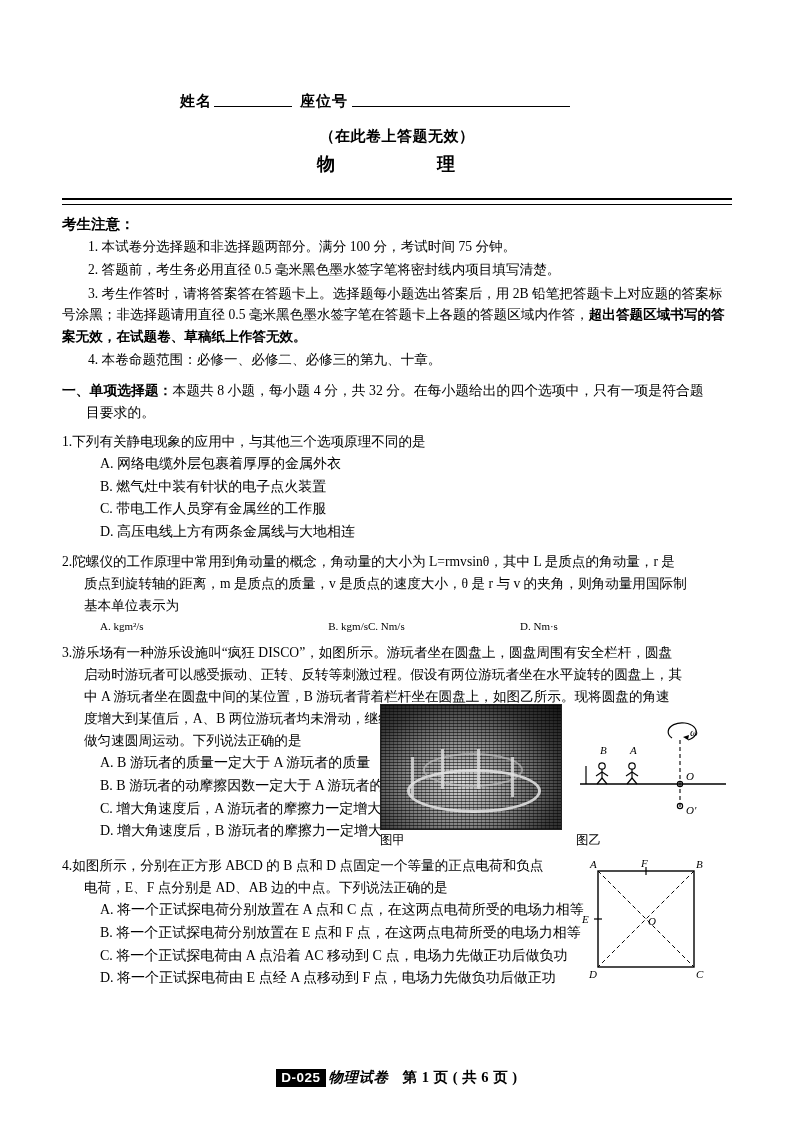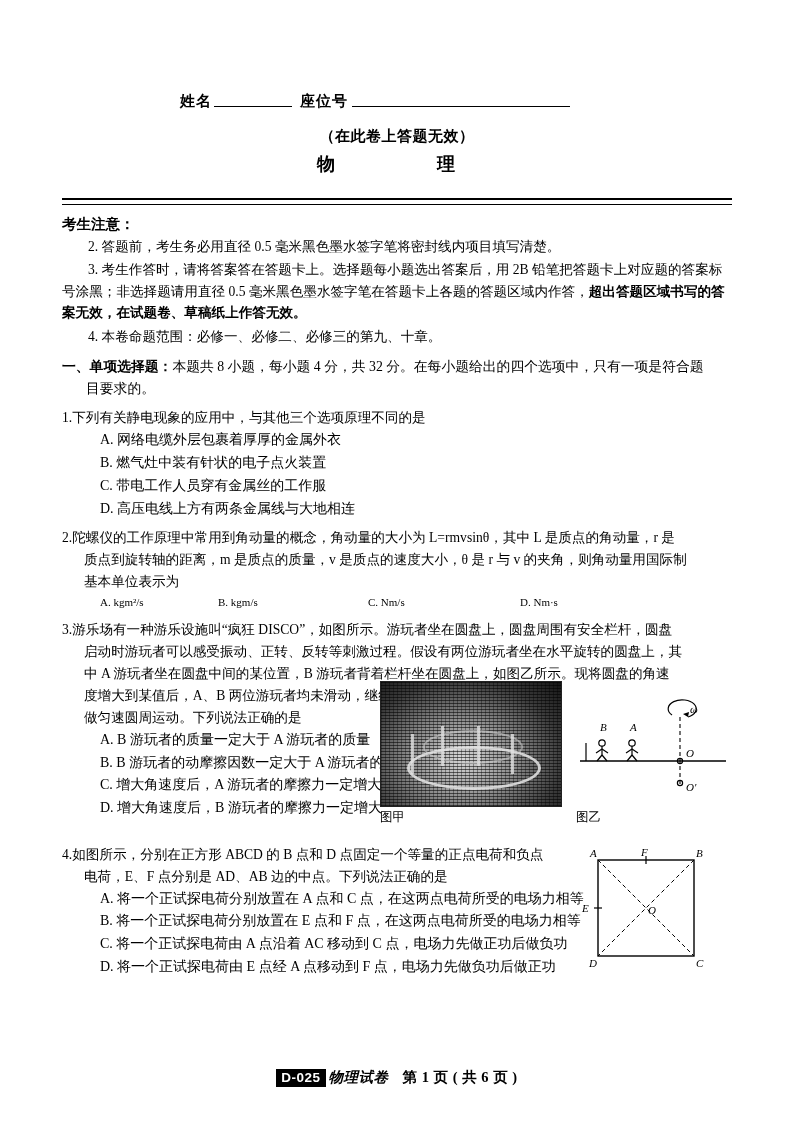--- a/index.html
+++ b/index.html
@@ -120,21 +120,21 @@
     line-height: 1.62;
   }
   .opts-inline {
     padding-left: 38px;
     font-size: 11px;
     display: flex;
     line-height: 1.7;
   }
   .opts-inline span { display: inline-block; }
   .oi1 { width: 118px; }
-  .oi2 { width: 150px; }
+  .oi2 { width: 150px; text-align: right; }
   .oi3 { width: 152px; }
 
   
   .q3wrap { position: relative; }
   .fig-area-3 {
     position: absolute;
     right: 0;
     top: 0;
     width: 352px;
     height: 152px;
@@ -243,20 +243,21 @@
       <span class="rule-long"></span>
     </div>
 
     <div class="notice-line">（在此卷上答题无效）</div>
 
     <div class="subject">物　　理</div>
 
     <div class="double-rule"></div>
 
     <div class="notes-title">考生注意：</div>
+    <div class="note">1. 本试卷分选择题和非选择题两部分。满分 100 分，考试时间 75 分钟。</div>
     <div class="note">2. 答题前，考生务必用直径 0.5 毫米黑色墨水签字笔将密封线内项目填写清楚。</div>
     <div class="note">
       3.&nbsp;考生作答时，请将答案答在答题卡上。选择题每小题选出答案后，用 2B 铅笔把答题卡上对应题的答案标号涂黑；非选择题请用直径 0.5 毫米黑色墨水签字笔在答题卡上各题的答题区域内作答，<b>超出答题区域书写的答案无效，在试题卷、草稿纸上作答无效。</b>
     </div>
     <div class="note">4. 本卷命题范围：必修一、必修二、必修三的第九、十章。</div>
 
     <div class="sec-head">
       <span class="bold">一、单项选择题：</span><span>本题共 8 小题，每小题 4 分，共 32 分。在每小题给出的四个选项中，只有一项是符合题</span>
     </div>
     <div class="sec-head-2">目要求的。</div>
@@ -345,21 +346,21 @@
             <text x="54" y="44" font-size="11" font-family="Liberation Serif, serif" font-style="italic">A</text>
             <text x="114" y="26" font-size="11" font-family="Liberation Serif, serif" font-style="italic">ω</text>
             <text x="110" y="70" font-size="11" font-family="Liberation Serif, serif" font-style="italic">O</text>
             <text x="110" y="104" font-size="11" font-family="Liberation Serif, serif" font-style="italic">O'</text>
           </svg>
         </div>
         <div class="fig-cap cap-yi">图乙</div>
       </div>
     </div>
 
-    <div class="q q4wrap" style="margin-top:24px;">
+    <div class="q q4wrap" style="margin-top:12px;">
       <div class="stem" style="padding-right:170px;">
         <span>4.</span><span>如图所示，分别在正方形 ABCD 的 B 点和 D 点固定一个等量的正点电荷和负点</span>
       </div>
       <div class="cont" style="padding-right:170px;">电荷，E、F 点分别是 AD、AB 边的中点。下列说法正确的是</div>
       <div class="opt">A. 将一个正试探电荷分别放置在 A 点和 C 点，在这两点电荷所受的电场力相等</div>
       <div class="opt">B. 将一个正试探电荷分别放置在 E 点和 F 点，在这两点电荷所受的电场力相等</div>
       <div class="opt">C. 将一个正试探电荷由 A 点沿着 AC 移动到 C 点，电场力先做正功后做负功</div>
       <div class="opt">D. 将一个正试探电荷由 E 点经 A 点移动到 F 点，电场力先做负功后做正功</div>
 
       <div class="fig-q4">

